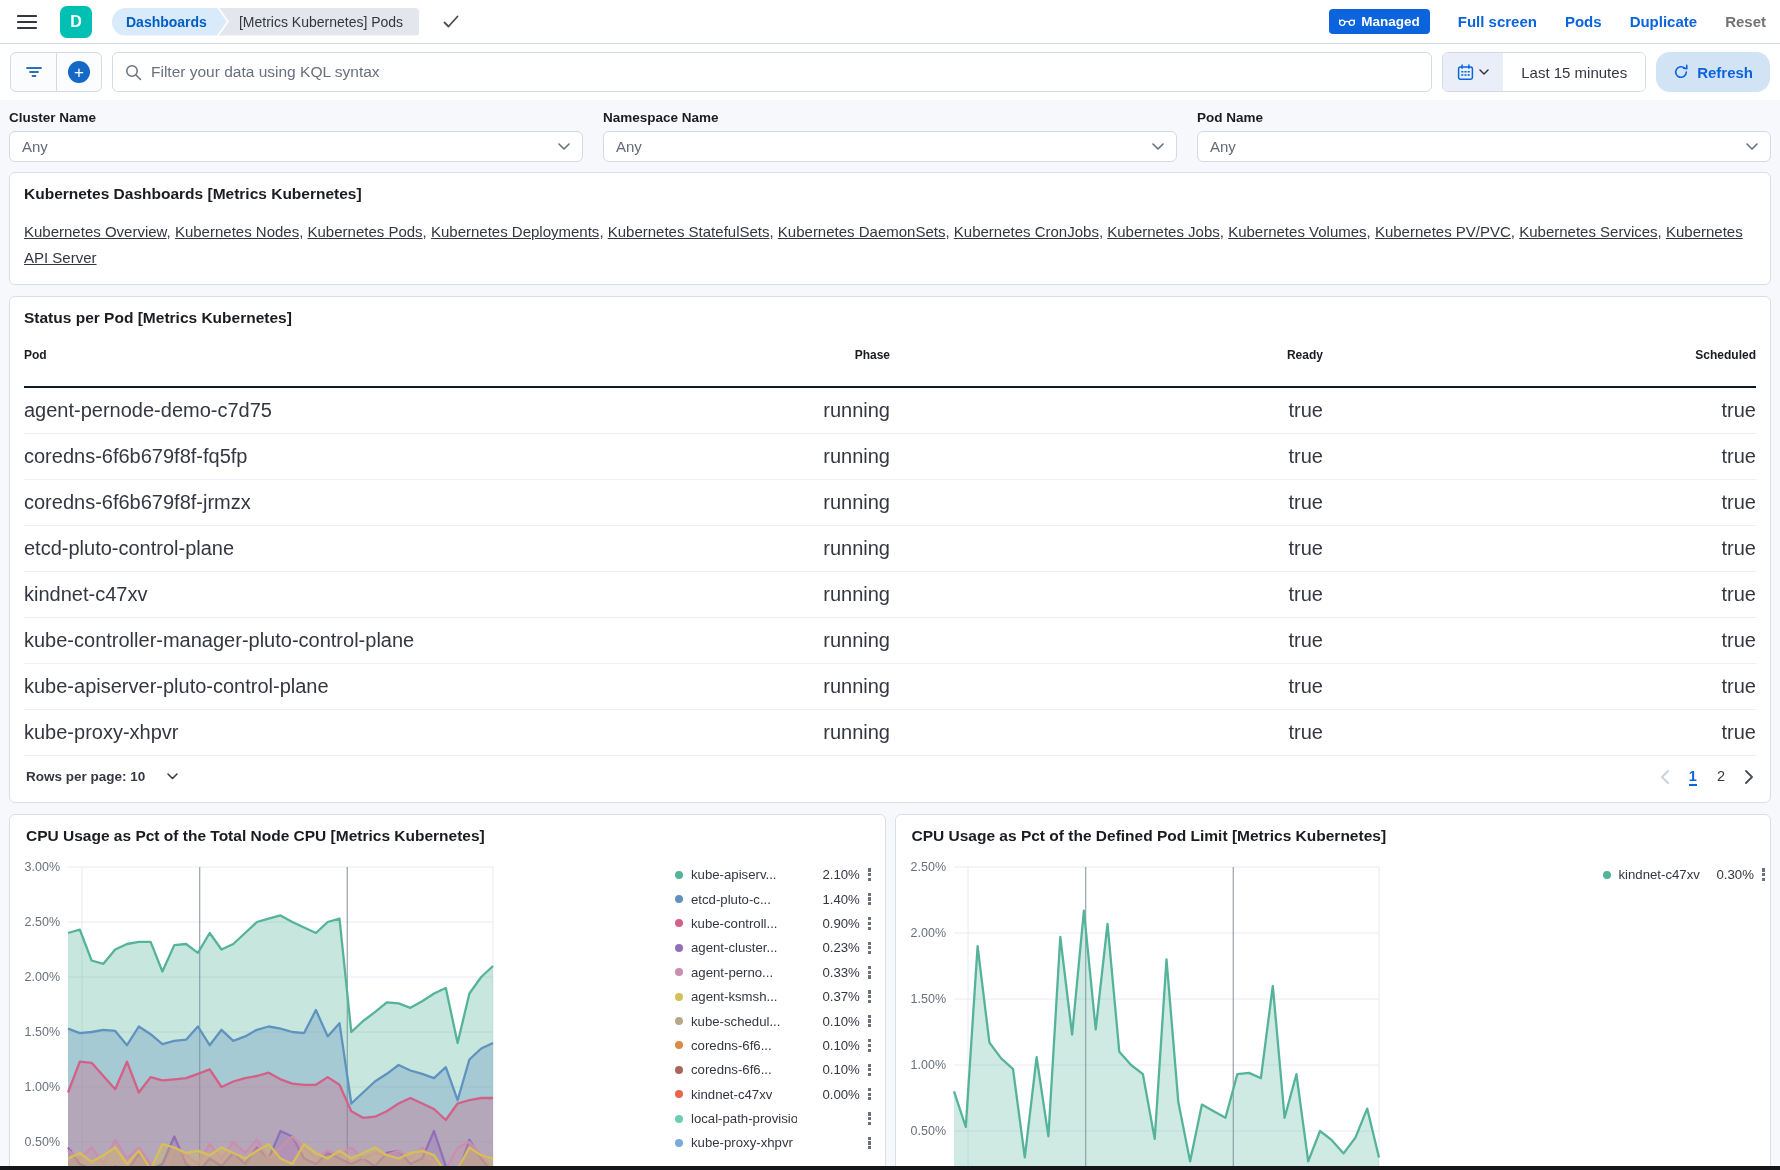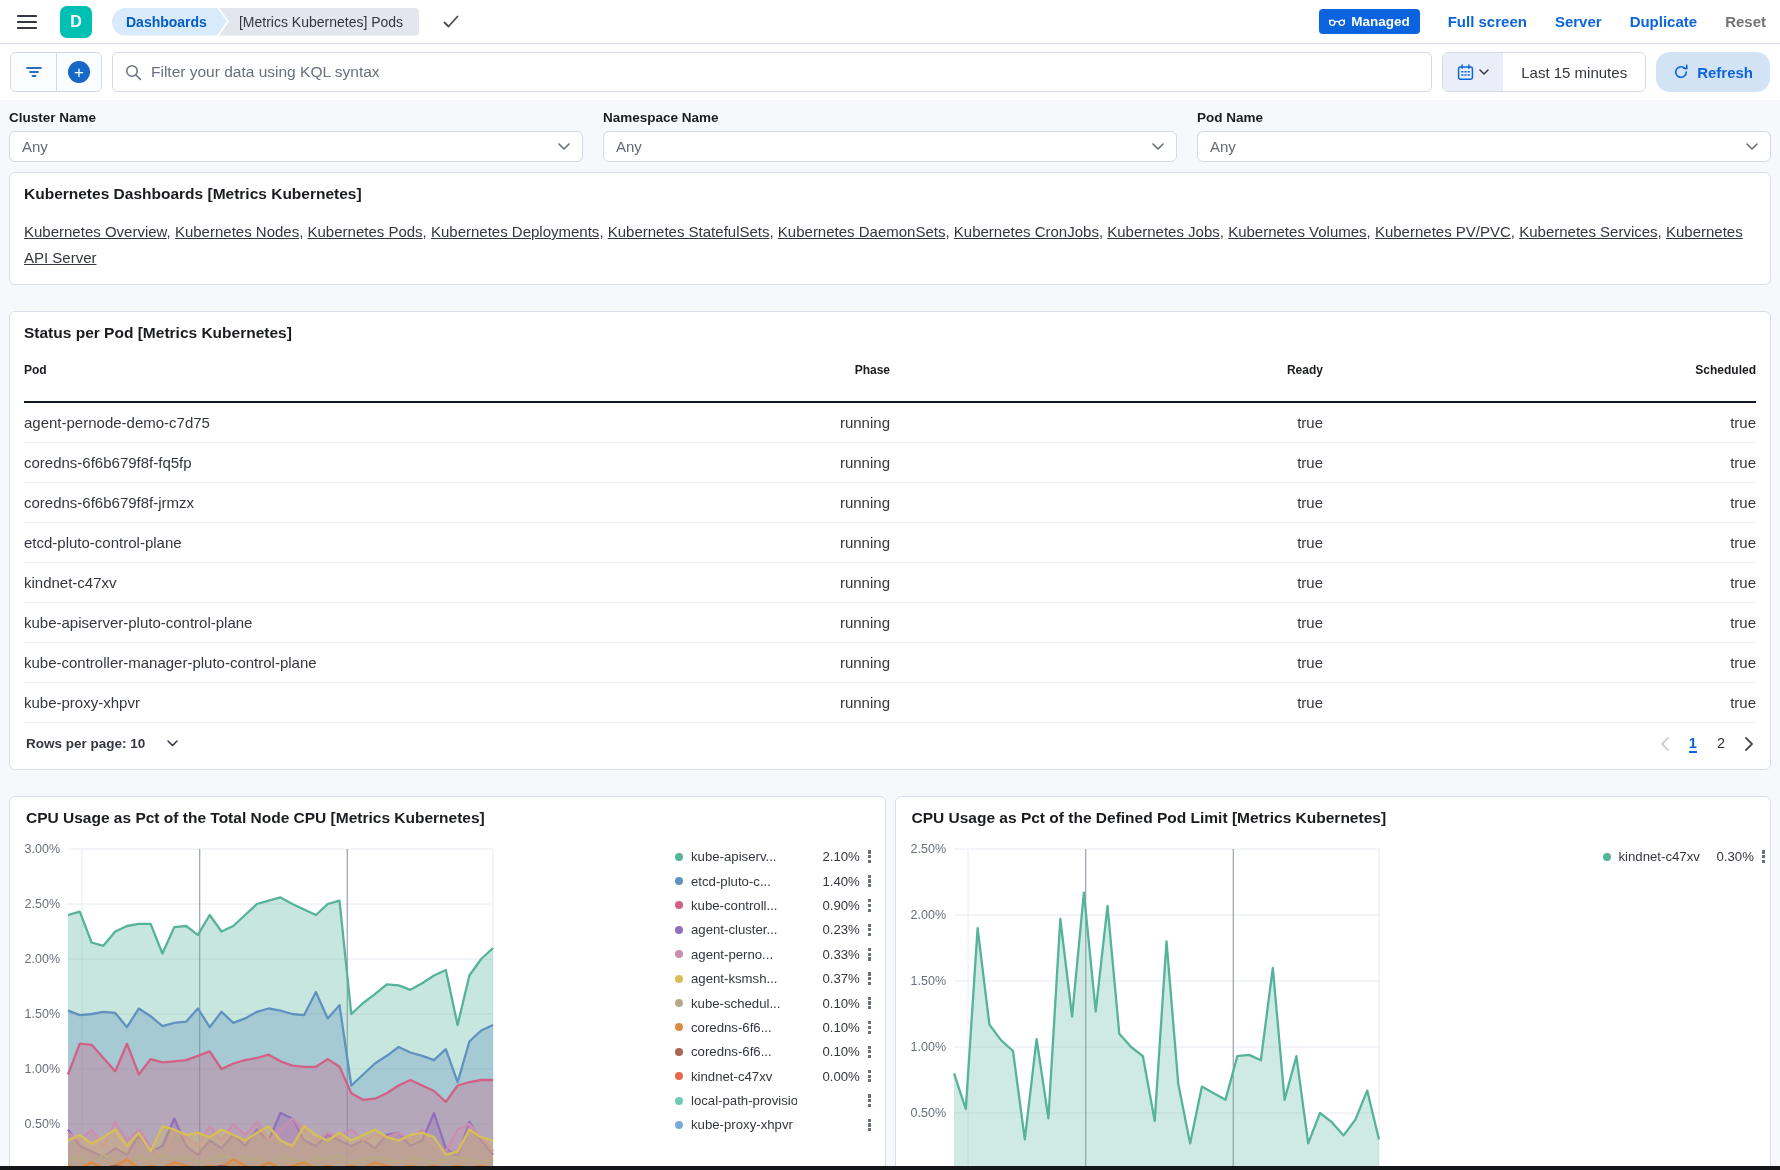--- a/index.html
+++ b/index.html
@@ -44,29 +44,29 @@
 
   
   .content { background:#f6f8fc; padding:10px 9px 0; height:calc(1170px - 100px); }
   .controls { display:flex; gap:20px; margin-bottom:10px; }
   .control { flex:1; }
   .control .ctl-label { font-size:13.5px; font-weight:700; color:#1a1c21; display:block; margin-bottom:6px; }
   .select { height:31px; background:#fff; border:1px solid #d3dae6; border-radius:6px;
     display:flex; align-items:center; justify-content:space-between; padding:0 12px;
     font-size:15px; color:#646a77; cursor:pointer; }
 
-  .panel { background:#fff; border:1px solid #d9dfea; border-radius:6px; padding:12px 14px; margin-bottom:26px; }
+  .panel { background:#fff; border:1px solid #d9dfea; border-radius:6px; padding:12px 14px; margin-bottom:11px; }
   .panel-title { font-size:15.5px; font-weight:700; color:#1a1c21; }
   .links-body { margin-top:16px; font-size:15px; line-height:1.75; color:#343741; }
   .dash-link { color:#343741; text-decoration:underline; cursor:pointer; }
 
   
   table { width:100%; border-collapse:collapse; margin-top:6px; }
   th { font-size:12px; font-weight:700; color:#1a1c21; padding:15px 0 24px; border-bottom:2px solid #0f172a; text-align:left; }
-  td { font-size:15px; color:#343741; padding:11px 0; border-bottom:1px solid #eceff5; }
+  td { font-size:20px; color:#343741; padding:11px 0; border-bottom:1px solid #eceff5; }
   th.num, td.num { text-align:right; }
   .pagination-row { display:flex; justify-content:space-between; align-items:center; padding:12px 2px 4px; }
   .rpp { display:flex; align-items:center; gap:22px; font-size:13.5px; font-weight:600; color:#343741; cursor:pointer; }
   .pager { display:flex; align-items:center; gap:20px; font-size:14.5px; }
   .page-btn { cursor:pointer; color:#343741; }
   .page-btn.active { color:#0b64dd; font-weight:700; border-bottom:2px solid #0b64dd; }
   .pager-chevron { display:flex; align-items:center; cursor:pointer; }
 
   
   .charts-row { display:flex; gap:9px; }
@@ -109,21 +109,21 @@
   <div class="top-actions">
     <span class="managed-badge">
       <svg width="16" height="11" viewBox="0 0 16 11">
         <circle cx="3.2" cy="6.8" r="2.6" fill="none" stroke="#fff" stroke-width="1.3"></circle>
         <circle cx="12.8" cy="6.8" r="2.6" fill="none" stroke="#fff" stroke-width="1.3"></circle>
         <path d="M5.8 6.2q2.2-1.6 4.4 0M0.7 6l-0.5-2M15.3 6l0.5-2" fill="none" stroke="#fff" stroke-width="1.3" stroke-linecap="round"></path>
       </svg>
       <span>Managed</span>
     </span>
     <a class="top-link">Full screen</a>
-    <a class="top-link">Server</a>
+    <a class="top-link">Pods</a>
     <a class="top-link">Duplicate</a>
     <a class="top-link disabled">Reset</a>
   </div>
 </header>
 
 <div class="query-row">
   <div class="icon-group">
     <span class="icon-btn">
       <svg width="16" height="12" viewBox="0 0 16 12">
         <path d="M1 2h14M4 6h8M6.5 10h3" stroke="#2c6fbd" stroke-width="1.8" stroke-linecap="round"></path>
@@ -241,27 +241,27 @@
             <td class="num">true</td>
             <td class="num">true</td>
           </tr>
           <tr>
             <td>kindnet-c47xv</td>
             <td class="num">running</td>
             <td class="num">true</td>
             <td class="num">true</td>
           </tr>
           <tr>
+            <td>kube-controller-manager-pluto-control-plane</td>
+            <td class="num">running</td>
+            <td class="num">true</td>
+            <td class="num">true</td>
+          </tr>
+          <tr>
             <td>kube-apiserver-pluto-control-plane</td>
-            <td class="num">running</td>
-            <td class="num">true</td>
-            <td class="num">true</td>
-          </tr>
-          <tr>
-            <td>kube-controller-manager-pluto-control-plane</td>
             <td class="num">running</td>
             <td class="num">true</td>
             <td class="num">true</td>
           </tr>
           <tr>
             <td>kube-proxy-xhpvr</td>
             <td class="num">running</td>
             <td class="num">true</td>
             <td class="num">true</td>
           </tr>

